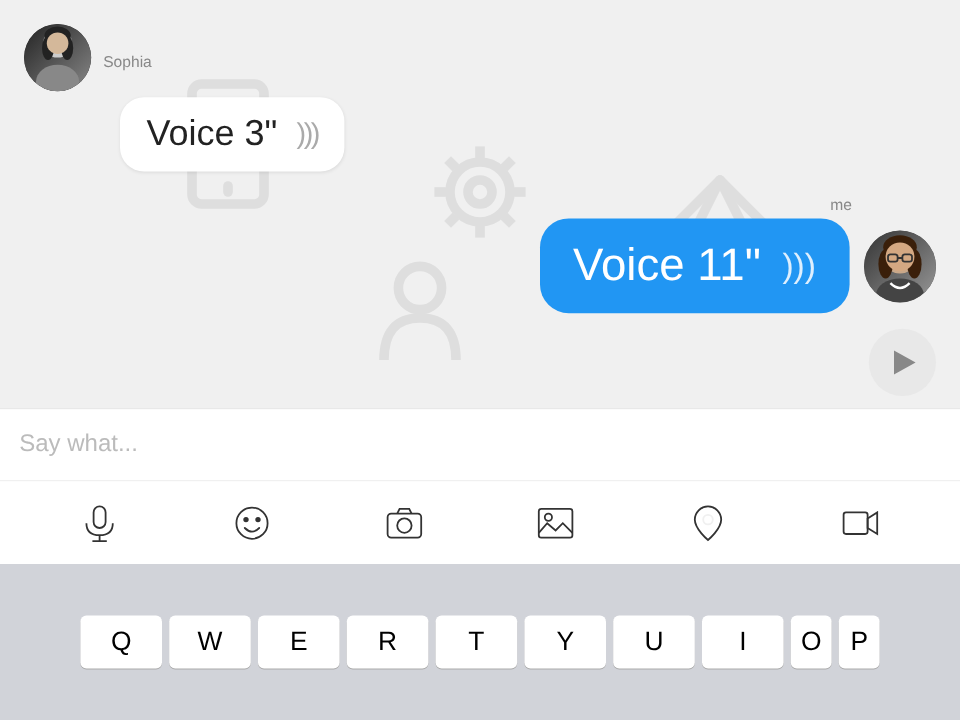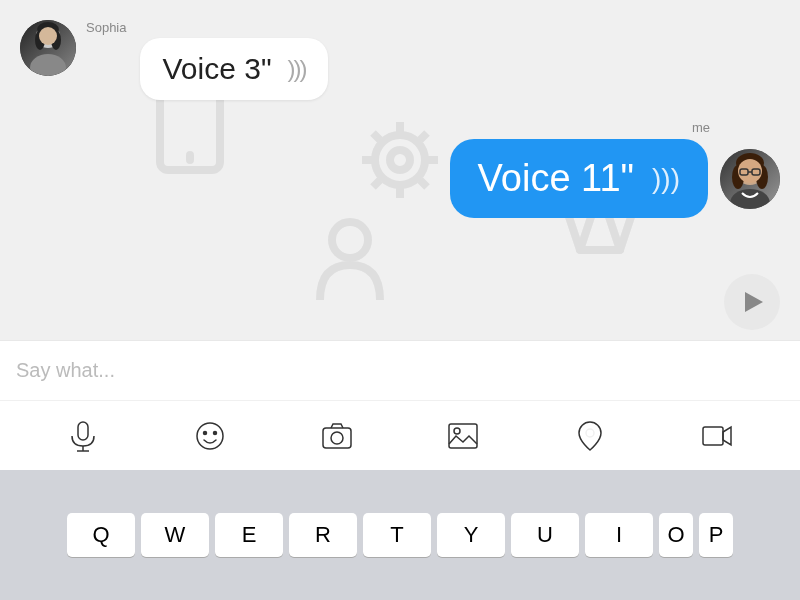--- a/index.html
+++ b/index.html
@@ -310,21 +310,21 @@
           <circle cx="28" cy="14" r="10" fill="#e0e0e0"></circle>
 
           <ellipse cx="28" cy="10" rx="11" ry="8" fill="#222"></ellipse>
           <ellipse cx="20" cy="20" rx="5" ry="10" fill="#222"></ellipse>
           <ellipse cx="36" cy="20" rx="5" ry="10" fill="#222"></ellipse>
 
           <circle cx="28" cy="16" r="9" fill="#d4b89a"></circle>
         </svg>
       </div>
     </div>
-    <div style="display:flex;flex-direction:row;margin-left:10px;">
+    <div style="display:flex;flex-direction:column;margin-left:10px;margin-top:24px;">
       <span class="sophia-name" style="position:static;margin-bottom:4px;">Sophia</span>
       <div class="bubble-sophia">
         <span class="bubble-text-large">Voice  3"</span>
         <span class="sound-waves">)))</span>
       </div>
     </div>
   </div>
 
   <div class="message-me">
     <div class="me-container">

